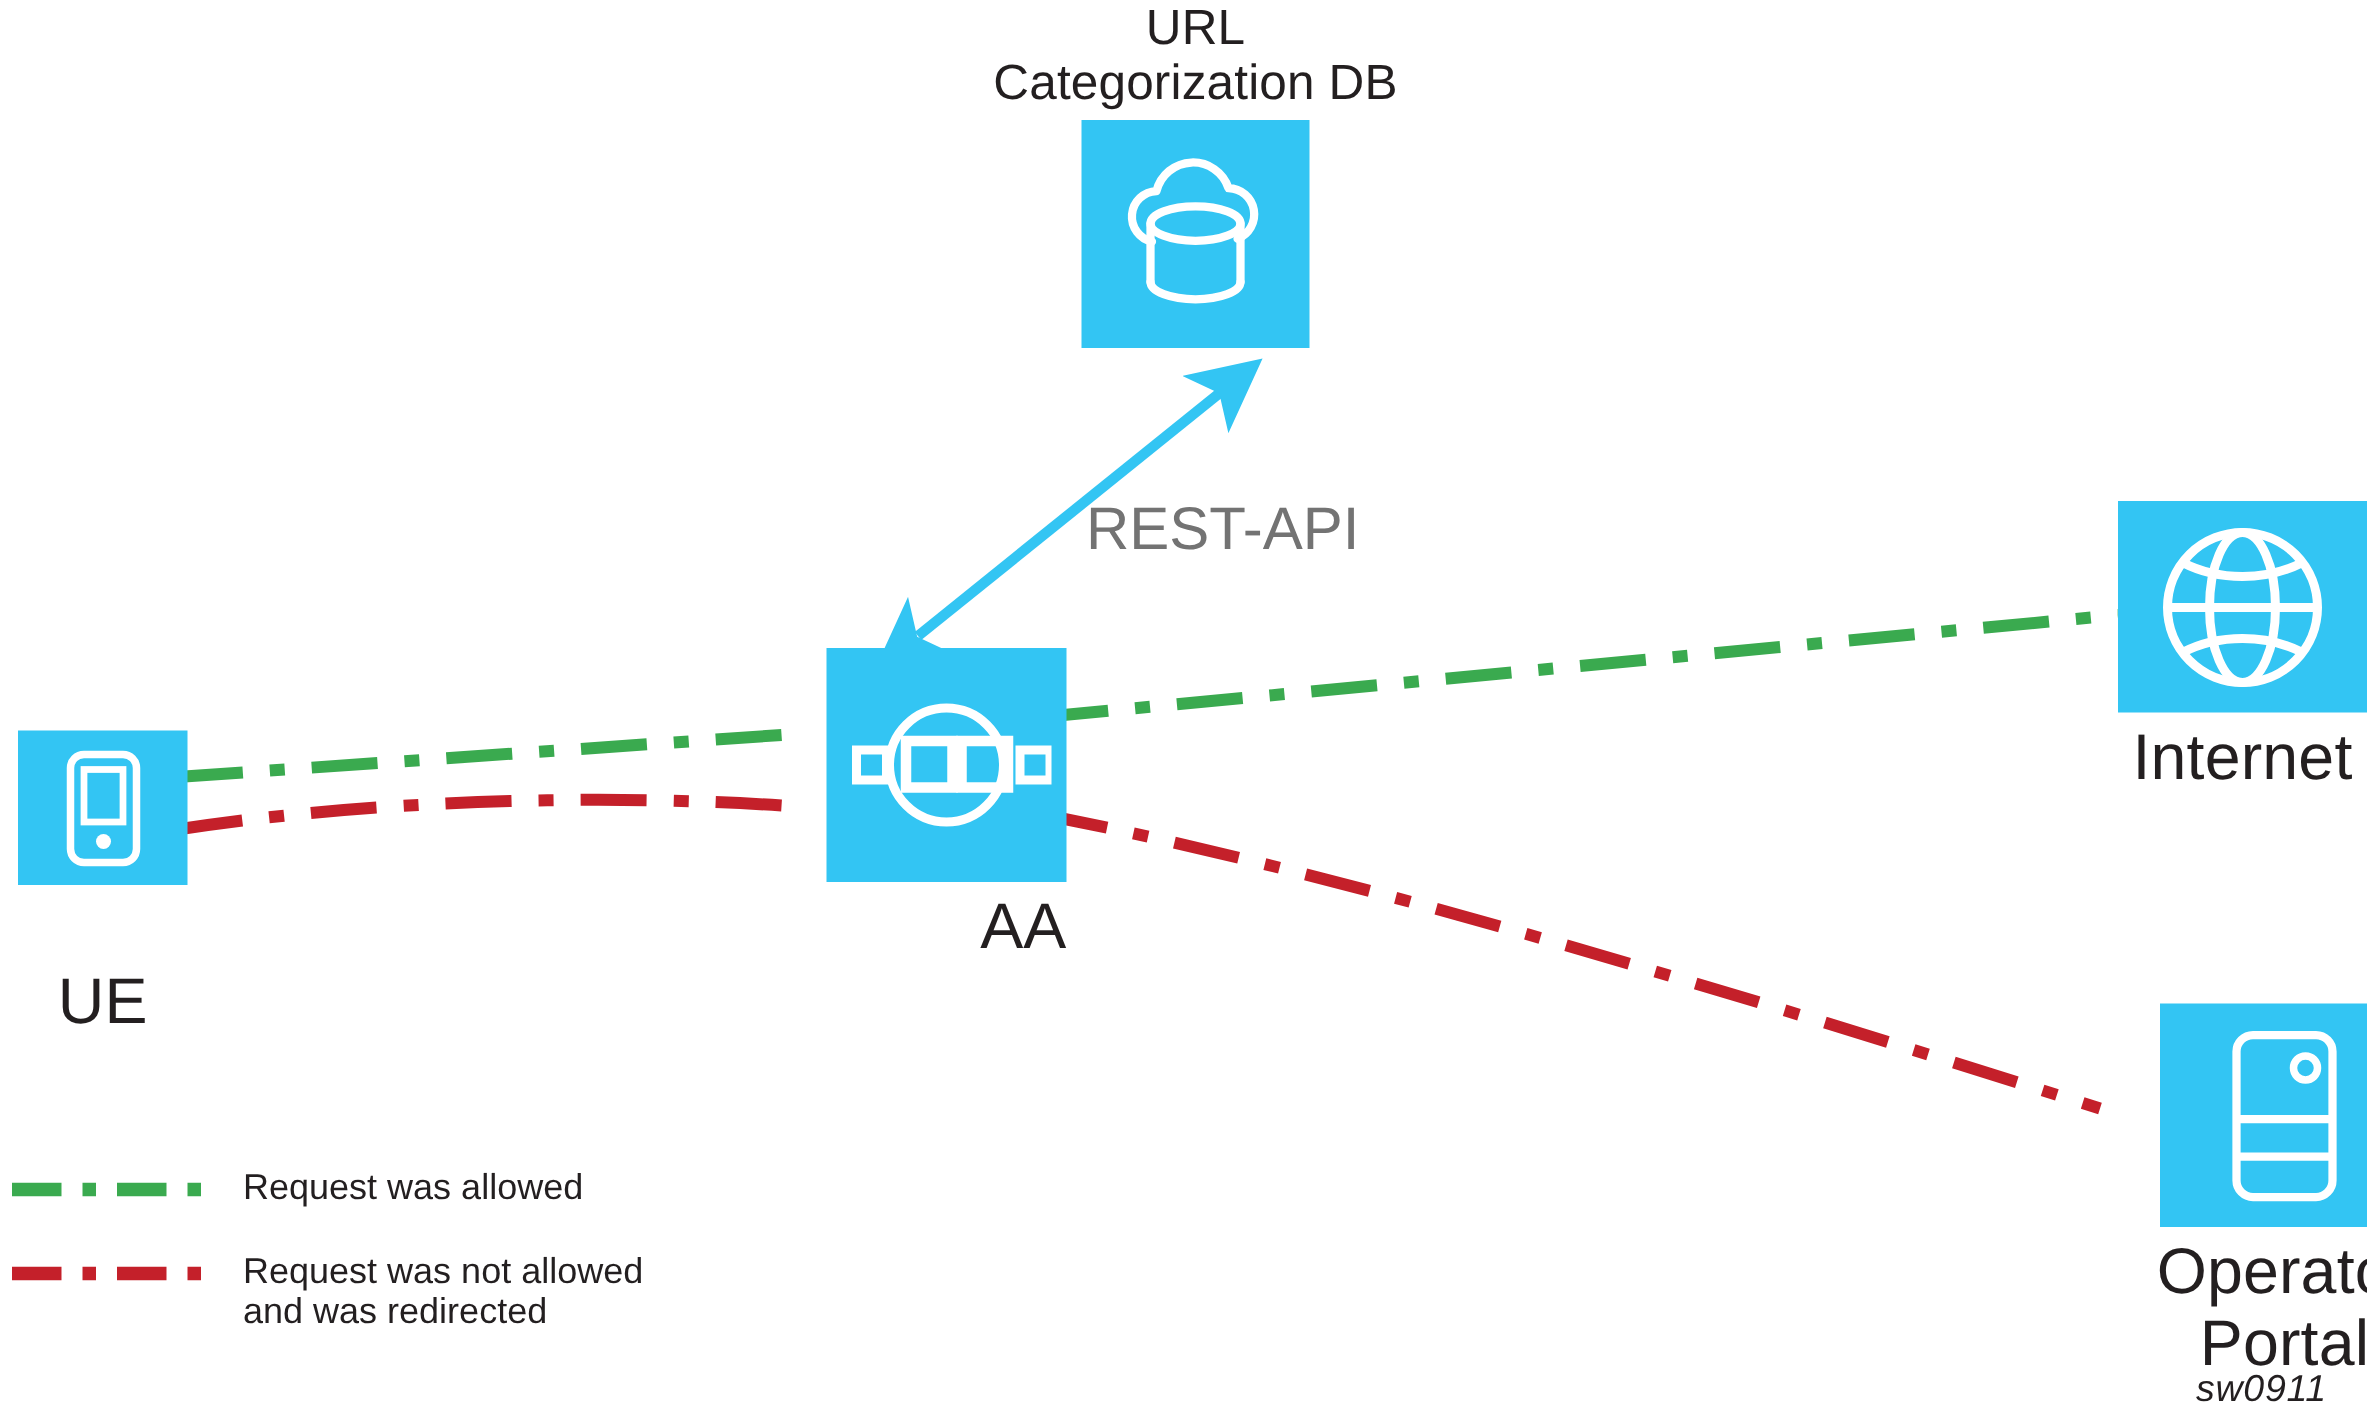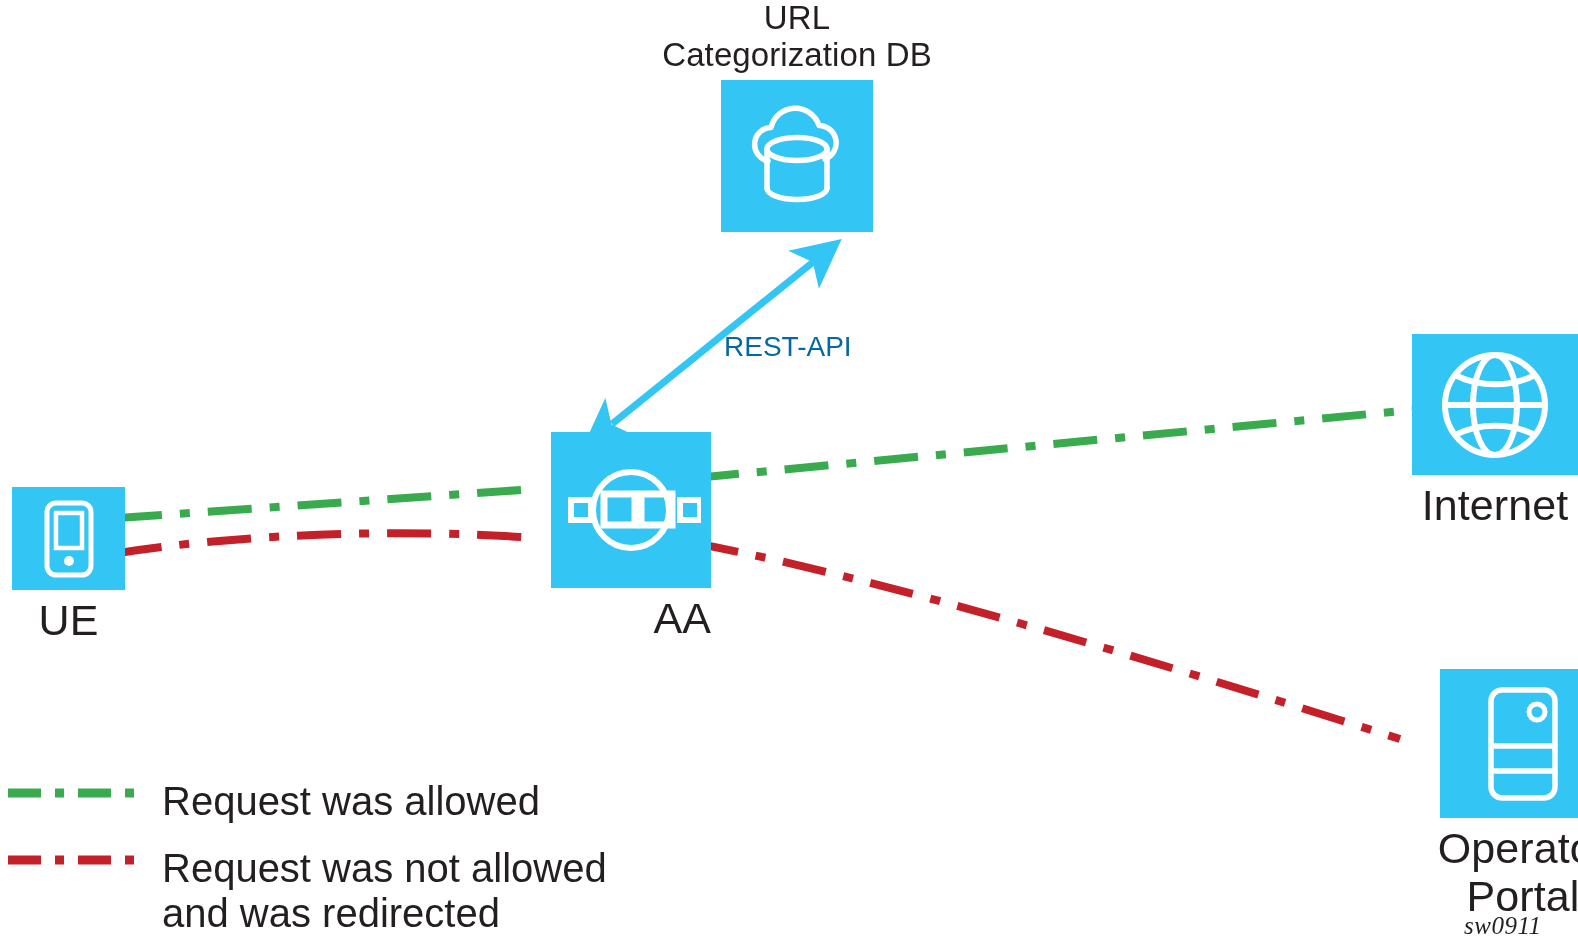--- a/index.html
+++ b/index.html
@@ -58,36 +58,36 @@
     letter-spacing: 0.1px;
   }
 
   
   #node-urldb   { left: 652px;  top: 0px;   width: 290px; }
   #node-urldb .node-box { width: 152px; height: 152px; }
 
   #node-aa      { left: 551px;  top: 432px; width: 160px; align-items: flex-end; }
   #node-aa .node-box { width: 160px; height: 156px; }
 
-  #node-ue      { left: 5px;    top: 487px; width: 127px; }
+  #node-ue      { left: 5px;    top: 487px; width: 127px; gap: 48px; }
   #node-ue .node-box { width: 113px; height: 103px; }
 
   #node-internet{ left: 1412px; top: 334px; width: 166px; }
   #node-internet .node-box { width: 166px; height: 141px; }
 
   #node-portal  { left: 1412px; top: 669px; width: 166px; padding-left: 28px; }
   #node-portal .node-box { width: 166px; height: 149px; }
 
   
   #rest-api-label {
     position: absolute;
     left: 724px;
     top: 331px;
-    font-size: 28px;
-    color: #0369a1;
+    font-size: 40px;
+    color: #737373;
     white-space: nowrap;
   }
 
   
   #legend {
     position: absolute;
     left: 8px;
     top: 779px;
     width: 640px;
   }
@@ -97,33 +97,33 @@
     margin-bottom: 22px;
   }
   .legend-swatch {
     width: 140px;
     height: 26px;
     flex: 0 0 140px;
     margin-top: 8px;
   }
   .legend-swatch svg { display: block; }
   .legend-text {
-    font-size: 40px;
+    font-size: 24px;
     line-height: 1.12;
     color: #231f20;
     white-space: pre-line;
     margin-left: 14px;
   }
 
   
   #watermark {
     position: absolute;
     left: 1464px;
     top: 912px;
-    font-family: Liberation Serif, serif;
+    font-family: Liberation Sans, sans-serif;
     font-style: italic;
     font-size: 25px;
     color: #231f20;
     letter-spacing: 0.5px;
   }
 </style>
 </head>
 <body>
 
 <div id="stage">

